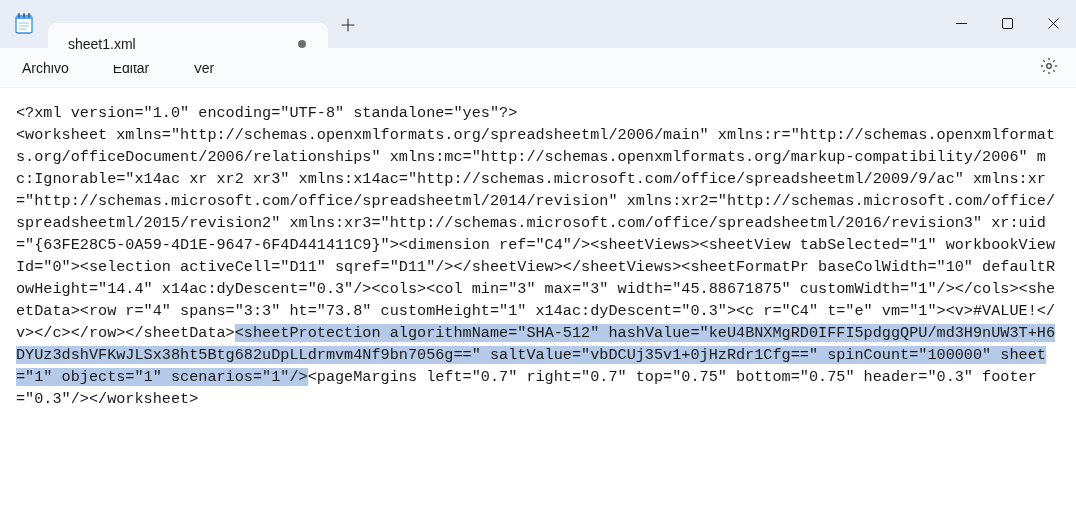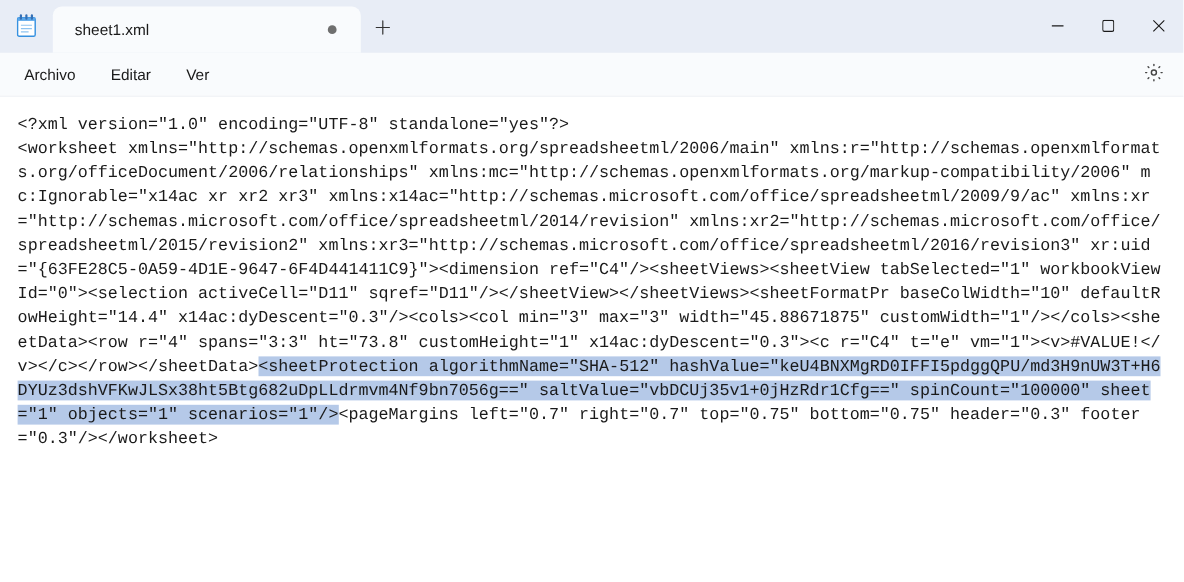--- a/index.html
+++ b/index.html
@@ -27,21 +27,21 @@
     align-items: center;
     justify-content: center;
   }
   .app-icon svg { width: 18px; height: 22px; }
   .tab {
     display: flex;
     align-items: center;
     background: #f9fbfd;
     border-radius: 8px 8px 0 0;
     padding: 0 16px 0 20px;
-    margin-top: 6px;
+    margin-top: 23px;
     height: 42px;
     min-width: 280px;
     position: relative;
   }
   .tab-title {
     font-size: 14px;
     color: #1a1a1a;
     flex: 1;
   }
   .tab-dirty {
@@ -74,21 +74,21 @@
     justify-content: center;
     color: #1a1a1a;
   }
   .win-btn svg { width: 11px; height: 11px; }
   .menubar {
     height: 40px;
     background: #f9fbfd;
     display: flex;
     align-items: center;
     padding: 0 8px;
-    gap: 4px;
+    gap: 16px;
     border-bottom: 1px solid #f0f2f6;
   }
   .menu-item {
     padding: 6px 14px;
     font-size: 14px;
     color: #1a1a1a;
     cursor: pointer;
     border-radius: 4px;
   }
   .menubar-spacer { flex: 1; }

